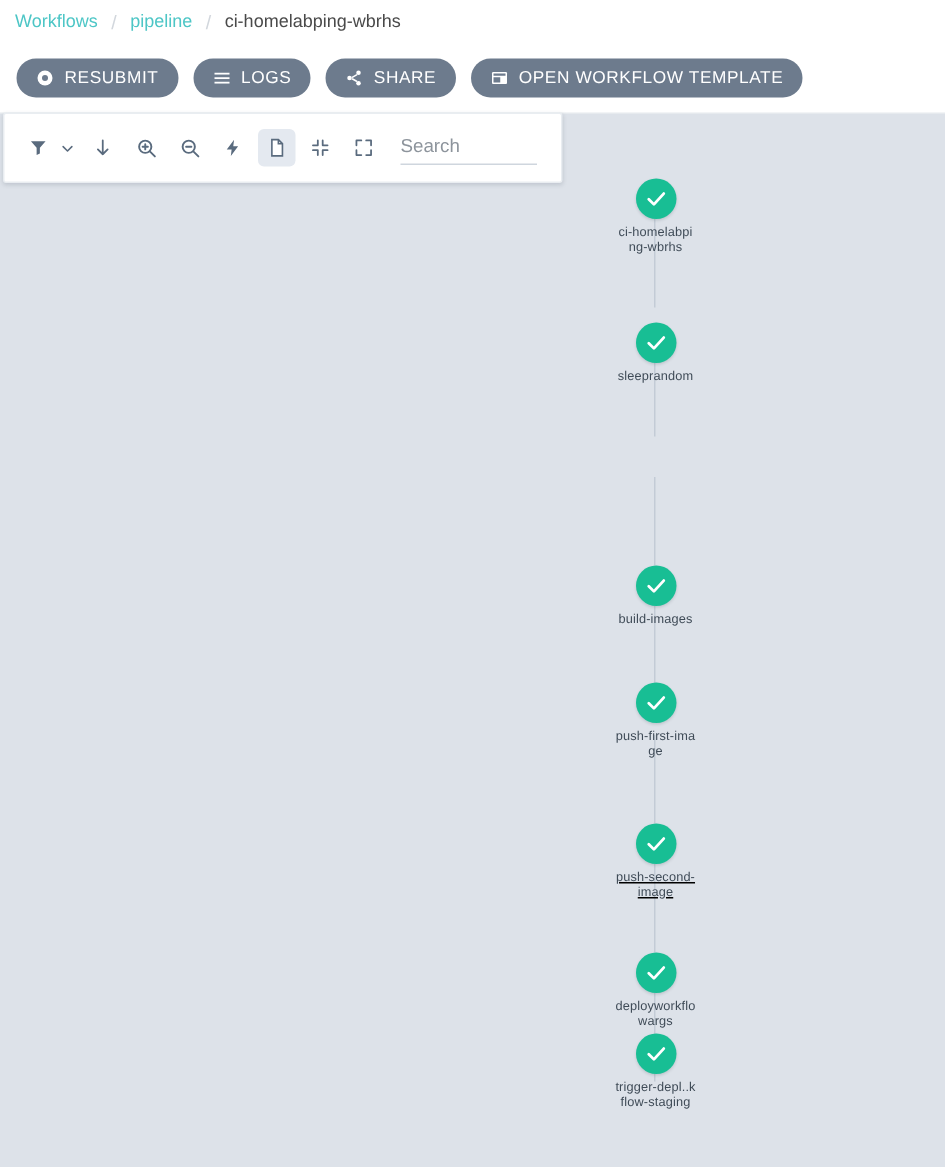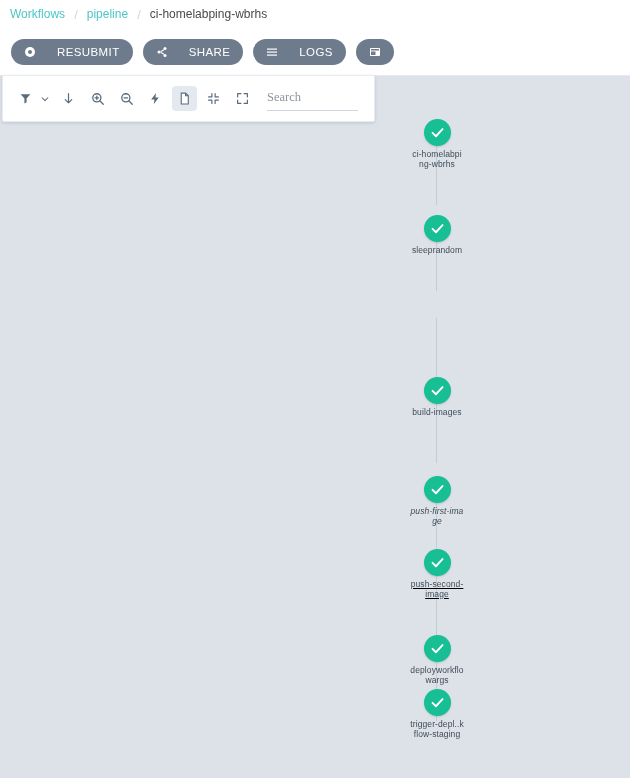--- a/index.html
+++ b/index.html
@@ -50,21 +50,21 @@
     background: #ffffff;
     display: flex;
     align-items: center;
     padding-left: 11px;
     gap: 10px;
     border-bottom: 1px solid #e6eaee;
   }
   .pill-btn {
     display: inline-flex;
     align-items: center;
-    gap: 21px;
+    gap: 7px;
     height: 26px;
     padding: 0 13px;
     border: none;
     border-radius: 13px;
     background: #6d7b8d;
     color: #ffffff;
     font-size: 11.5px;
     font-family: "Liberation Sans", sans-serif;
     letter-spacing: 0.4px;
     cursor: pointer;
@@ -121,21 +121,21 @@
     flex: 1 1 auto;
     padding-right: 16px;
   }
   .search-input {
     width: 100%;
     border: none;
     border-bottom: 1px solid #cfd6de;
     background: transparent;
     outline: none;
     font-size: 12.5px;
-    font-family: Liberation Serif, serif;
+    font-family: Liberation Sans, sans-serif;
     color: #6d28d9;
     padding: 3px 0 5px 0;
   }
   .search-input::placeholder { color: #8d949c; }
 
   
   .dag {
     position: absolute;
     top: 0; left: 0;
     width: 630px; height: 702px;
@@ -195,52 +195,53 @@
     <button class="pill-btn">
       <span class="btn-ico">
         <svg width="12" height="12" viewBox="0 0 24 24">
             <circle cx="12" cy="12" r="10" fill="#ffffff"></circle>
             <circle cx="12" cy="12" r="4" fill="#6d7b8d"></circle>
           </svg>
       </span>
       <span>RESUBMIT</span>
     </button>
 
+
+    <button class="pill-btn">
+      <span class="btn-ico">
+        <svg width="12" height="12" viewBox="0 0 24 24" fill="#ffffff">
+            <rect x="2" y="5" width="20" height="2.4"></rect>
+            <rect x="2" y="11" width="20" height="2.4"></rect>
+            <rect x="2" y="17" width="20" height="2.4"></rect>
+          </svg>
+      </span>
+      <span>LOGS</span>
+    </button>
 
     <button class="pill-btn">
       <span class="btn-ico">
         <svg width="12" height="12" viewBox="0 0 24 24" fill="#ffffff">
             <circle cx="18" cy="5" r="3"></circle>
             <circle cx="6" cy="12" r="3"></circle>
             <circle cx="18" cy="19" r="3"></circle>
             <path d="M8.5 10.5l7-4 1 1.8-7 4zM8.5 13.5l7 4 1-1.8-7-4z"></path>
           </svg>
       </span>
       <span>SHARE</span>
     </button>
 
     <button class="pill-btn">
       <span class="btn-ico">
-        <svg width="12" height="12" viewBox="0 0 24 24" fill="#ffffff">
-            <rect x="2" y="5" width="20" height="2.4"></rect>
-            <rect x="2" y="11" width="20" height="2.4"></rect>
-            <rect x="2" y="17" width="20" height="2.4"></rect>
-          </svg>
-      </span>
-      <span>LOGS</span>
-    </button>
-
-    <button class="pill-btn">
-      <span class="btn-ico">
         <svg width="12" height="12" viewBox="0 0 24 24">
             <rect x="2" y="4" width="20" height="16" rx="1.5" fill="#ffffff"></rect>
             <rect x="4" y="6" width="16" height="3" fill="#6d7b8d"></rect>
             <rect x="4" y="11" width="9" height="7" fill="#6d7b8d"></rect>
           </svg>
       </span>
+      <span>OPEN WORKFLOW TEMPLATE</span>
     </button>
 
   </div>
 
   <div class="canvas">
     <div class="dag">
 
       <div class="edge" style="top:70px;height:59px;"></div>
       <div class="edge" style="top:156px;height:59px;"></div>
       <div class="edge" style="top:242px;height:59px;"></div>
@@ -270,21 +271,21 @@
 
       <div class="node" style="top:301px;justify-content:center;">
         <div class="node-circle">
           <svg width="15" height="15" viewBox="0 0 24 24" fill="none" stroke="#ffffff" stroke-width="3" stroke-linecap="round" stroke-linejoin="round">
               <path d="M4 12.5l5.5 5.5L20 6.5"></path>
             </svg>
         </div>
         <div class="node-label">build-images</div>
       </div>
 
-      <div class="node" style="top:400px;font-style:italic;">
+      <div class="node" style="top:379px;">
         <div class="node-circle">
           <svg width="15" height="15" viewBox="0 0 24 24" fill="none" stroke="#ffffff" stroke-width="3" stroke-linecap="round" stroke-linejoin="round">
               <path d="M4 12.5l5.5 5.5L20 6.5"></path>
             </svg>
         </div>
         <div class="node-label">push-first-image</div>
       </div>
 
       <div class="node" style="top:473px;text-decoration:underline;">
         <div class="node-circle">

